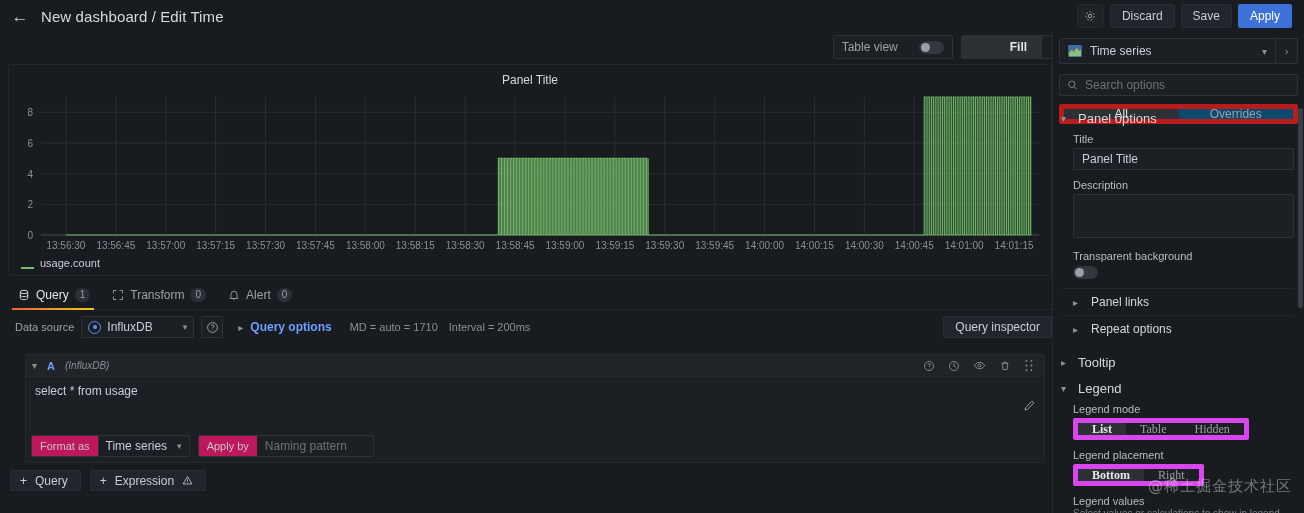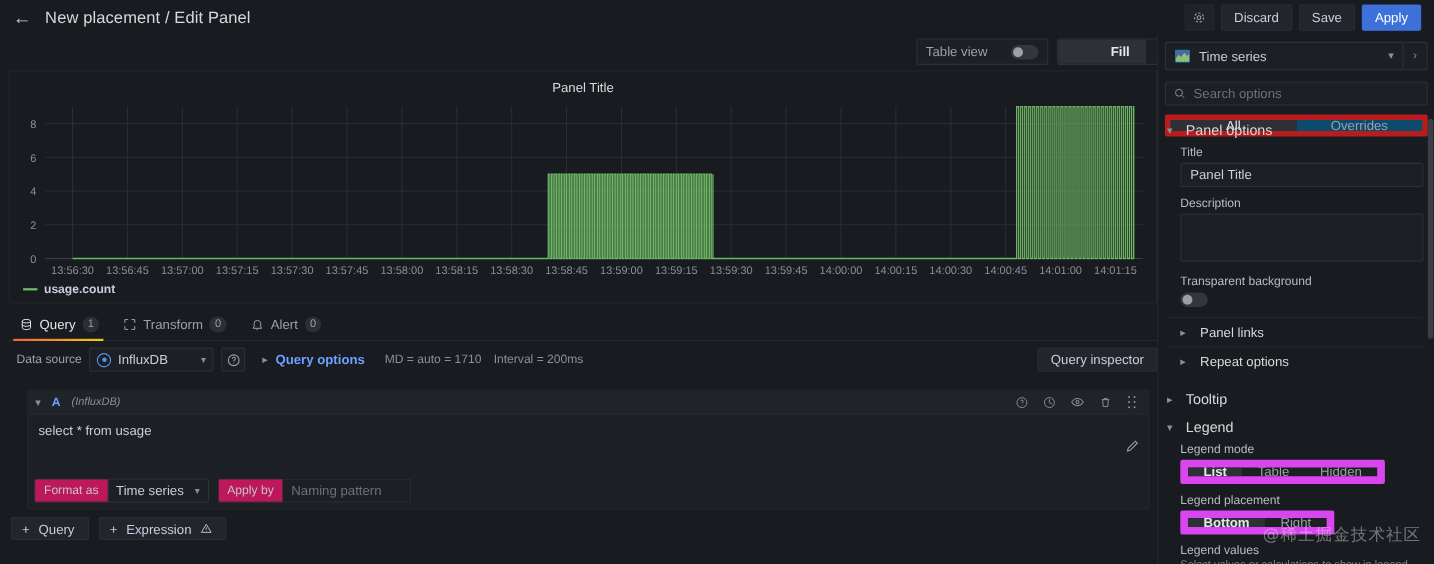--- a/index.html
+++ b/index.html
@@ -76,21 +76,21 @@
   
   .panel-wrap {
     position: absolute; left: 8px; top: 64px; width: 1044px; height: 212px;
     background: #181b1f; border: 1px solid #24272b; border-radius: 2px;
   }
   .panel-title {
     text-align: center; font-size: 12px; color: #d8d9da; padding-top: 8px; font-weight: 500;
   }
   .plot { position: absolute; left: 0; top: 24px; width: 1044px; height: 188px; }
   .legend-row {
-    position: absolute; left: 12px; bottom: 6px; display: flex; align-items: center; gap: 6px; font-weight: bold;
+    position: absolute; left: 12px; bottom: 6px; display: flex; align-items: flex-end; gap: 6px;
   }
   .legend-dash { width: 13px; height: 2px; background: #73bf69; display: inline-block;}
   .legend-txt { font-size: 11px; color: #ccccdc; }
   
   .qtabs {
     position: absolute; left: 8px; top: 282px; width: 1044px; height: 28px;
     border-bottom: 1px solid #26282d; display: flex; align-items: flex-end; gap: 0;
   }
   .qtab {
     display: flex; align-items: center; gap: 6px; padding: 0 12px 7px 10px;
@@ -240,22 +240,22 @@
   .toggle-sm::after {
     content:""; position:absolute; left:2px; top:2px; width:9px; height:9px; border-radius:50%;
     background: #9aa0a8;
   }
   .sub-head {
     display: flex; align-items: center; gap: 9px; padding: 6px 0 6px 12px; cursor: pointer;
     border-top: 1px solid #23262b; margin-left: 8px; margin-right: 10px;
   }
   .sub-title { font-size: 12px; color: #d8d9da; }
   .seg2 {
-    display: flex; height: 22px; border: 7px solid #d946ef; border-radius: 2px;
-    overflow: hidden; background: #1c1f23; width: fit-content;
+    display: flex; height: 22px; border: 5px solid #d946ef; border-radius: 2px;
+    overflow: hidden; background: #1c1f23; width: fit-content; font-family: Liberation Serif, serif;
   }
   .seg2 div {
     padding: 0 14px; display: flex; align-items: center; font-size: 12px; color: #9da0a6;
     cursor: pointer;
   }
   .seg2 div.active { background: #2d3136; color: #e6e7e9; font-weight: 600; }
   .scrollthumb {
     position: absolute; right: 1px; top: 76px; width: 5px; height: 200px;
     background: #3a3e45; border-radius: 3px;
   }
@@ -264,21 +264,21 @@
     color: rgba(235,235,240,.42); pointer-events: none; letter-spacing: 1px;
     font-family: "DejaVu Sans", sans-serif;
   }
   .gap8 { height: 9px; }
 </style>
 </head>
 <body>
 
 <div class="topbar">
   <div class="back-arrow">←</div>
-  <div class="breadcrumb">New placement / Edit Panel</div>
+  <div class="breadcrumb">New dashboard / Edit Time</div>
   <div class="topbar-right">
     <div class="tb-icon-btn">
       <svg width="12" height="12" viewBox="0 0 16 16" fill="none" stroke="currentColor" stroke-width="1.3">
         <circle cx="8" cy="8" r="2.3"></circle>
           <circle cx="8" cy="8" r="5.5" stroke-dasharray="2.6 2.3"></circle>
       </svg>
     </div>
     <div class="tb-btn">Discard</div>
     <div class="tb-btn">Save</div>
     <div class="tb-btn primary">Apply</div>

